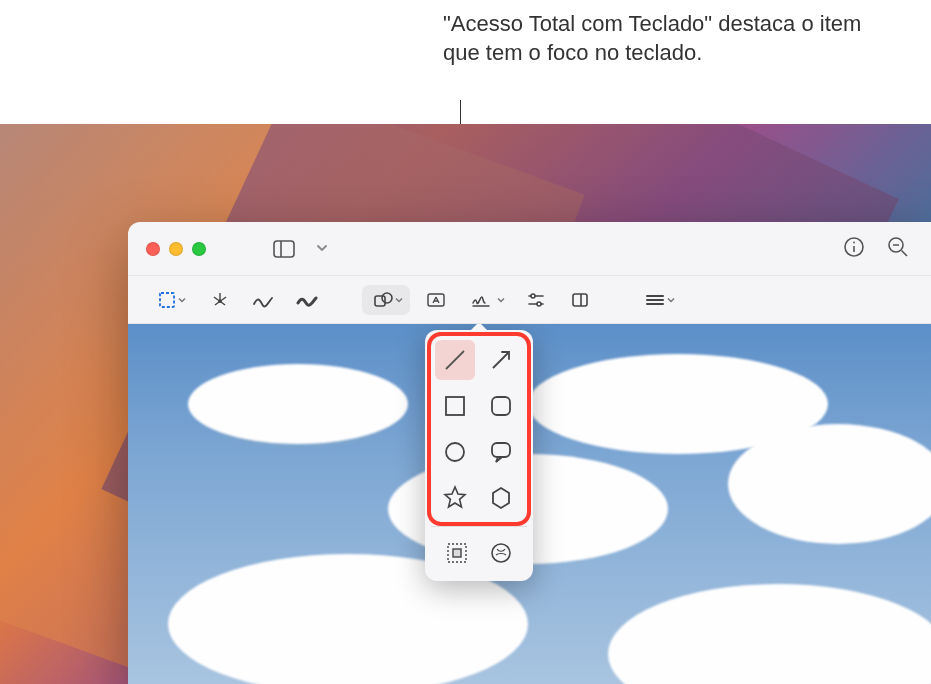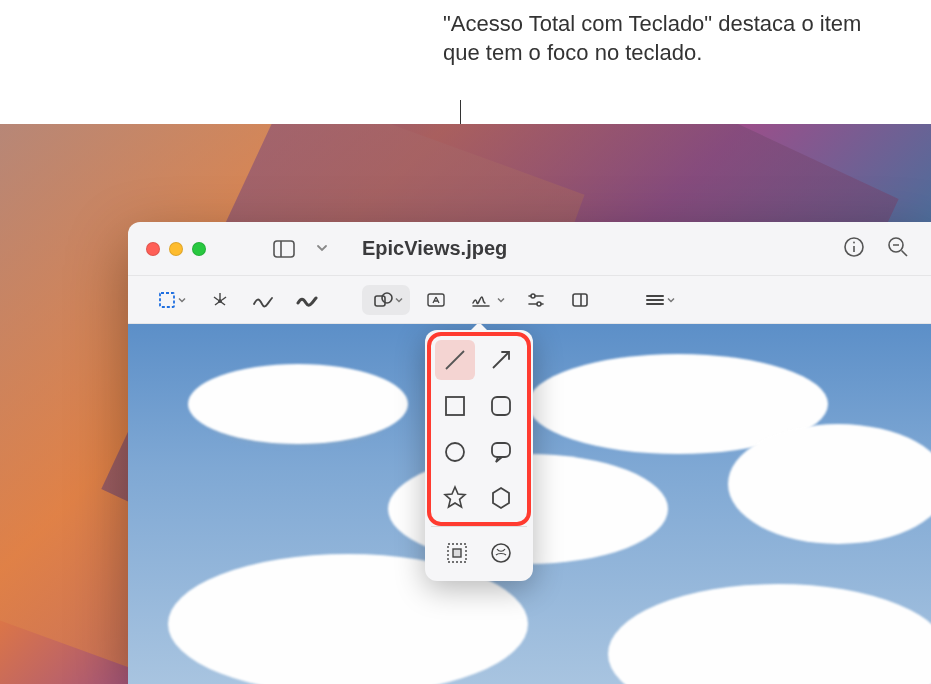--- a/index.html
+++ b/index.html
@@ -183,21 +183,20 @@
         <svg width="22" height="18" viewBox="0 0 22 18" fill="none" stroke="currentColor" stroke-width="1.6">
           <rect x="1" y="1" width="20" height="16" rx="3"></rect>
           <line x1="8" y1="1" x2="8" y2="17"></line>
         </svg>
       </div>
       <span class="title-chevron">
         <svg width="12" height="12" viewBox="0 0 12 12">
             <path d="M2 4l4 4 4-4" fill="none" stroke="currentColor" stroke-width="1.8" stroke-linecap="round"></path>
           </svg>
       </span>
-      <div class="window-title">EpicViews.jpeg</div>
       <div class="titlebar-spacer"></div>
       <div class="title-right">
         <span>
           <svg width="22" height="22" viewBox="0 0 22 22" fill="none" stroke="currentColor" stroke-width="1.6">
               <circle cx="11" cy="11" r="9"></circle>
               <line x1="11" y1="10" x2="11" y2="16"></line>
               <circle cx="11" cy="6.5" r="0.9" fill="currentColor" stroke="none"></circle>
             </svg>
         </span>
         <span>

